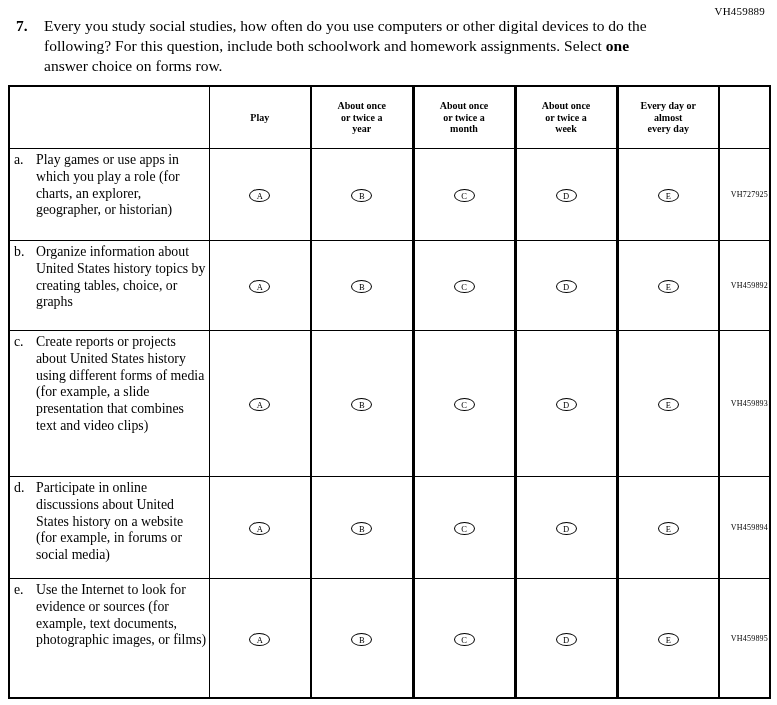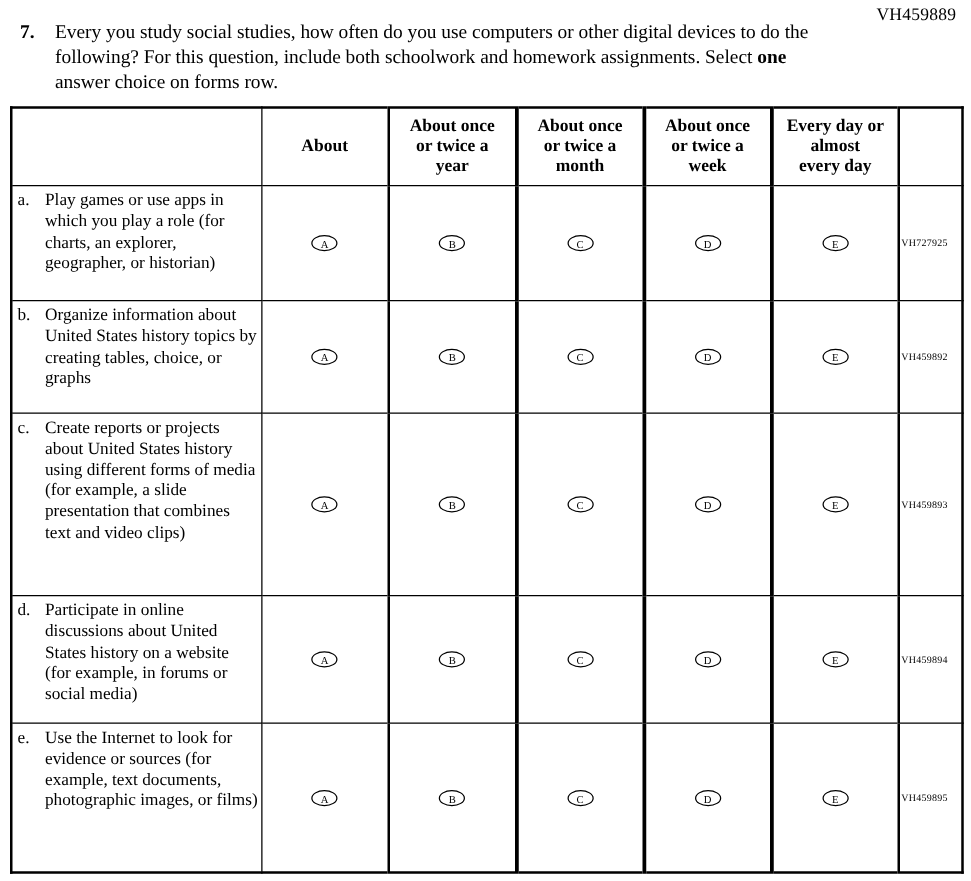--- a/index.html
+++ b/index.html
@@ -13,21 +13,21 @@
     position: relative;
     width: 777px;
     height: 705px;
     background: #fff;
     overflow: hidden;
   }
   .form-code-top {
     position: absolute;
     top: 5px;
     right: 12px;
-    font-size: 14px;
+    font-size: 11px;
     letter-spacing: 0.2px;
   }
   .question {
     display: flex;
     margin: 16px 10px 10px 16px;
     font-size: 15.5px;
     line-height: 1.28;
     width: 640px;
   }
   .qnum {
@@ -48,21 +48,21 @@
   col.c-label { width: 200px; }
   col.c-ans   { width: 102px; }
   col.c-code  { width: 51px; }
 
   th, td {
     border: 1px solid #000;
     padding: 2px 4px;
   }
   th {
     font-weight: bold;
-    font-size: 14px;
+    font-size: 10px;
     text-align: center;
     vertical-align: middle;
     line-height: 1.15;
     white-space: pre-line;
     padding: 2px 2px;
   }
   td.label-cell {
     vertical-align: top;
     font-size: 13.8px;
     line-height: 1.22;
@@ -86,21 +86,21 @@
     border: 1px solid #000;
     border-radius: 50%;
     font-size: 8.5px;
     line-height: 12.5px;
     text-align: center;
     cursor: pointer;
     box-sizing: border-box;
   }
   td.code-cell {
     vertical-align: middle;
-    text-align: left;
+    text-align: right;
     font-size: 8px;
     padding: 0 1px;
     letter-spacing: 0.2px;
   }
 
   
   .thick-l  { border-left: 3px solid #000; }
   .med-l    { border-left: 2px solid #000; }
 
   
@@ -130,21 +130,21 @@
         <col class="c-ans">
         <col class="c-ans">
         <col class="c-ans">
         <col class="c-ans">
         <col class="c-code">
     </colgroup>
 
     <tbody>
         <tr class="rh">
       <th></th>
-      <th>About</th>
+      <th>Play</th>
       <th class="med-l">About once
 or twice a
 year</th>
       <th class="thick-l">About once
 or twice a
 month</th>
       <th class="thick-l">About once
 or twice a
 week</th>
       <th class="thick-l">Every day or

